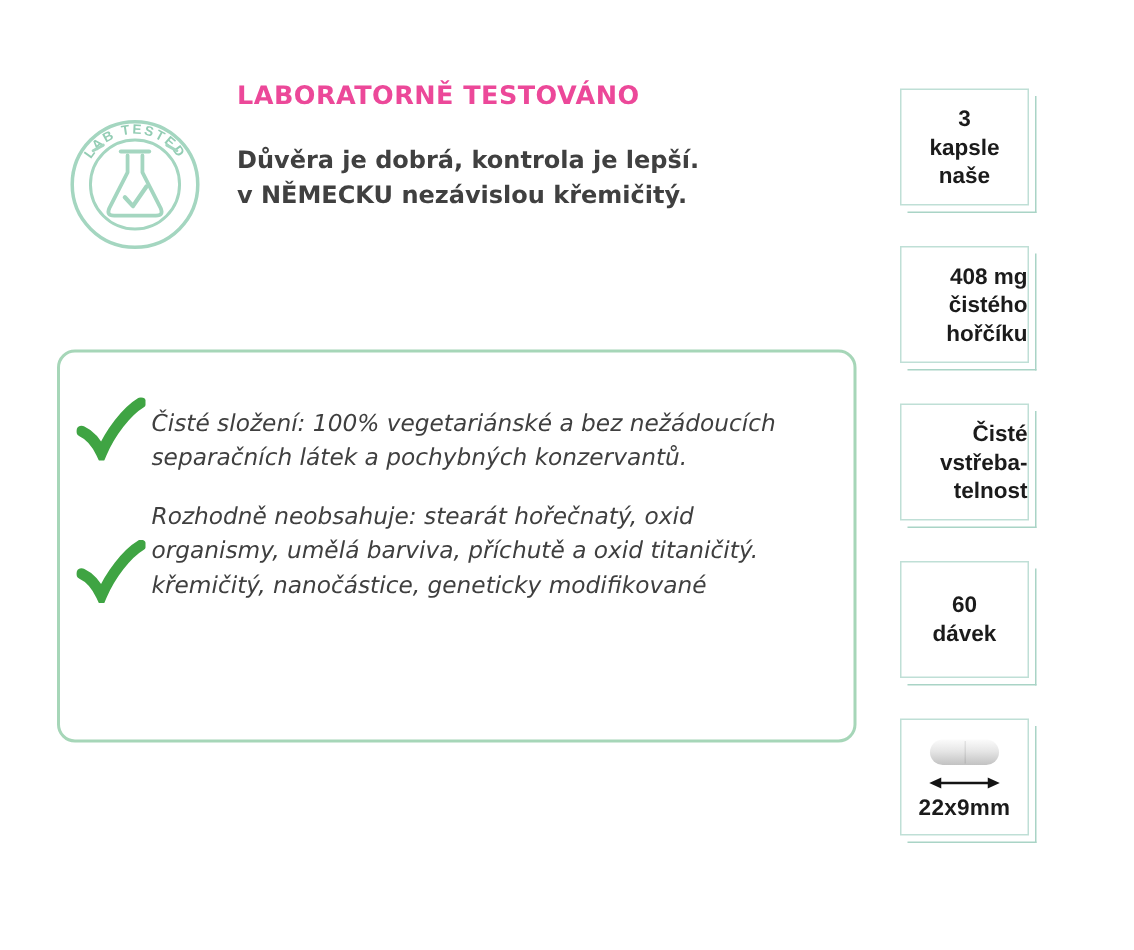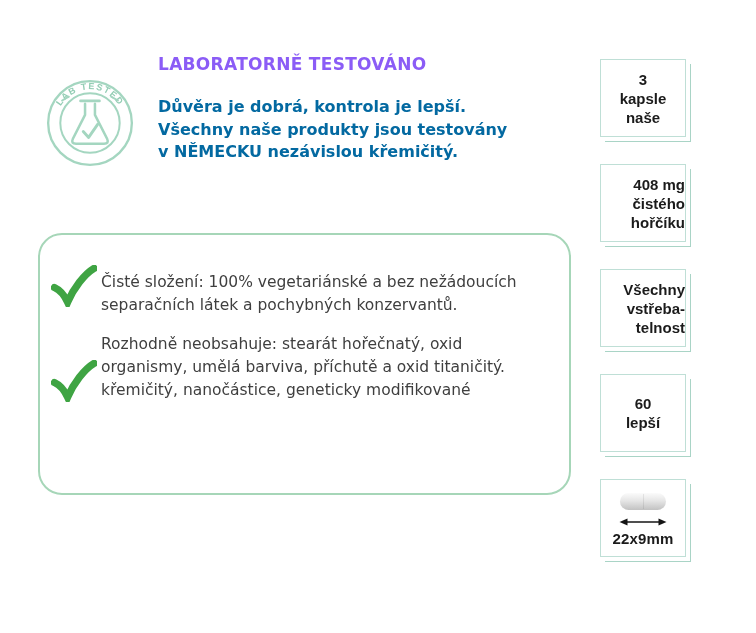--- a/index.html
+++ b/index.html
@@ -13,35 +13,36 @@
     overflow:hidden;
   }
 
   
   .badge { position:absolute; left:45px; top:78px; width:90px; height:90px; }
 
   
   .title {
     position:absolute; left:158px; top:52px;
     font-size:17px; font-weight:bold; letter-spacing:0.3px;
-    color:#8b5cf6; line-height:24px;
+    color:#ec4899; line-height:24px;
   }
   .intro {
     position:absolute; left:158px; top:96px;
     font-size:16px; font-weight:bold; line-height:22.5px;
-    color:#0369a1;
+    color:#404040;
   }
 
   
   .features {
     position:absolute; left:38px; top:233px;
     width:533px; height:262px;
-    border:2px solid #a6d6b8; border-radius:24px;
+    border:2px solid #a6d6b8; border-radius:12px;
     padding:36px 14px 0 11px;
     background:#ffffff;
+    font-style:italic;
   }
   .feature { display:flex; align-items:flex-start; }
   .feature .check { flex:0 0 46px; width:46px; height:42px; margin-right:4px; }
   .feature:nth-of-type(1) .check { margin-top:-6px; }
   .feature:nth-of-type(2) .check { margin-top:10px; }
   .feature:nth-of-type(3) .check { margin-top:8px; }
   .feature:nth-of-type(1) { margin-bottom:16px; }
   .feature:nth-of-type(2) { margin-bottom:21px;align-items:flex-end; }
   .ftext { font-size:15.5px; line-height:23px; color:#3f3f3f; }
   .fline { white-space:nowrap; }
@@ -109,21 +110,20 @@
         <path d="M44.5 28.5 V41 L31 67.5 Q28.5 73 34.5 73 H65.5 Q71.5 73 69 67.5 L55.5 41 V28.5" fill="none" stroke="#a4d6c0" stroke-width="2.8" stroke-linecap="round" stroke-linejoin="round"></path>
         <path d="M42.5 59.5 L48.5 66 L58.5 51.5" fill="none" stroke="#a4d6c0" stroke-width="3.2" stroke-linecap="round" stroke-linejoin="round"></path>
       </g>
     </svg>
   </div>
 
   <div class="title">LABORATORNĚ TESTOVÁNO</div>
 
   <div class="intro">
     <div class="fline">Důvěra je dobrá, kontrola je lepší.</div>
-    <div class="fline">Všechny naše produkty jsou testovány</div>
     <div class="fline">v NĚMECKU nezávislou křemičitý.</div>
   </div>
 
   <div class="features">
 
     <div class="feature">
       <svg class="check" viewBox="0 0 47 43">
         <path d="M3.5 23 C9 25.5 13.5 30.5 17 38 C23 24 34 9.5 44 3.5" fill="none" stroke="#3fa443" stroke-width="7.5" stroke-linecap="round"></path>
       </svg>
       <div class="ftext">
@@ -154,28 +154,28 @@
       <div>naše</div>
     </div>
 
     <div class="fact left">
       <div>408 mg</div>
       <div>čistého</div>
       <div>hořčíku</div>
     </div>
 
     <div class="fact left">
-      <div>Všechny</div>
+      <div>Čisté</div>
       <div>vstřeba-</div>
       <div>telnost</div>
     </div>
 
     <div class="fact">
       <div>60</div>
-      <div>lepší</div>
+      <div>dávek</div>
     </div>
 
     <div class="fact capsule-box">
       <div class="capsule"></div>
       <svg class="dim-arrow" width="50" height="12" viewBox="0 0 50 12">
         <line x1="7" y1="6" x2="43" y2="6" stroke="#141414" stroke-width="1.7"></line>
         <path d="M1.5 6 L9.5 2.4 L9.5 9.6 Z" fill="#141414"></path>
         <path d="M48.5 6 L40.5 2.4 L40.5 9.6 Z" fill="#141414"></path>
       </svg>
       <div class="dim-label">22x9mm</div>

